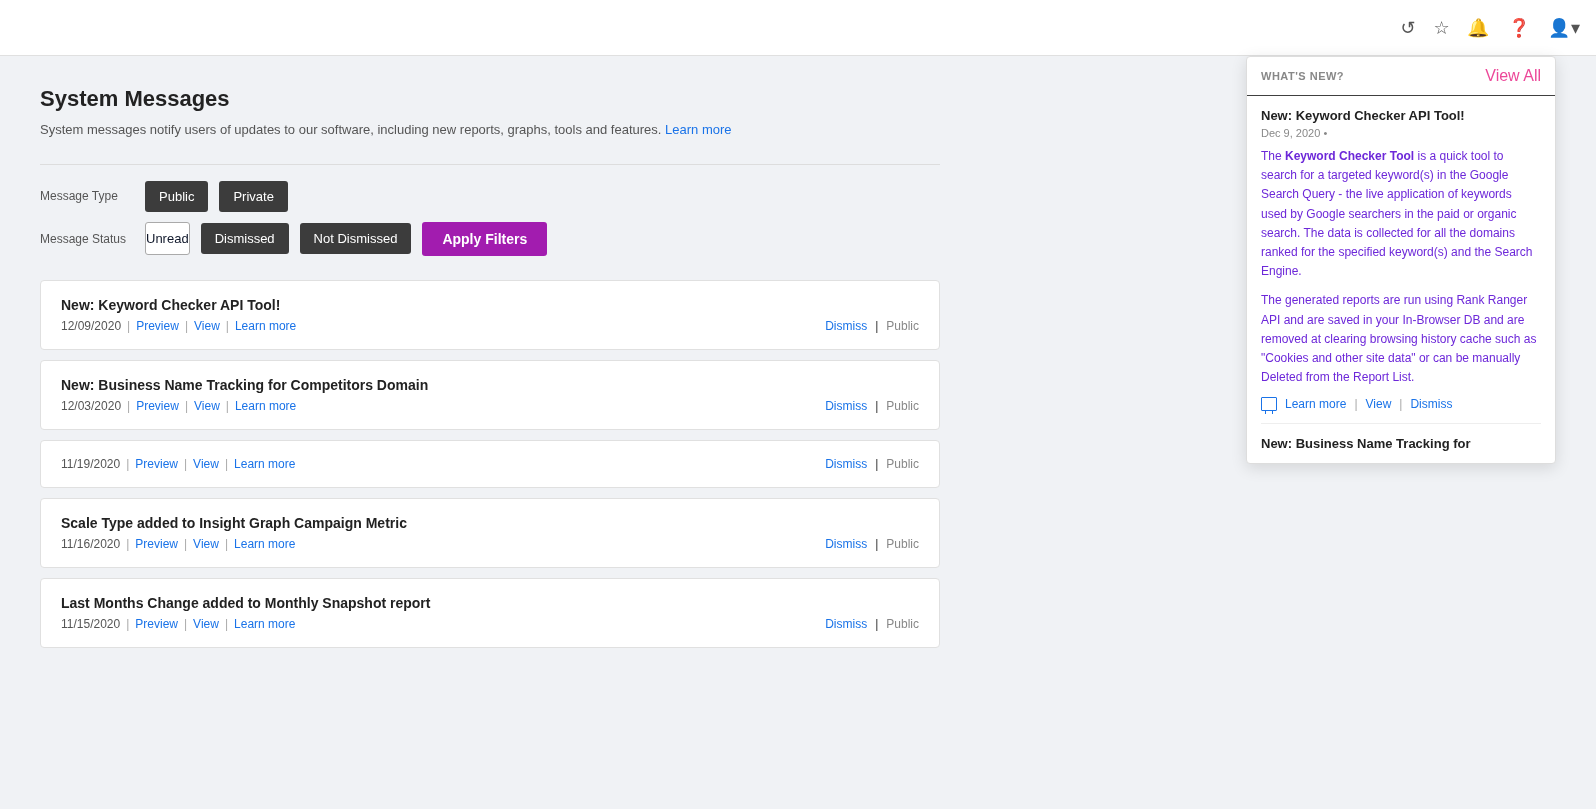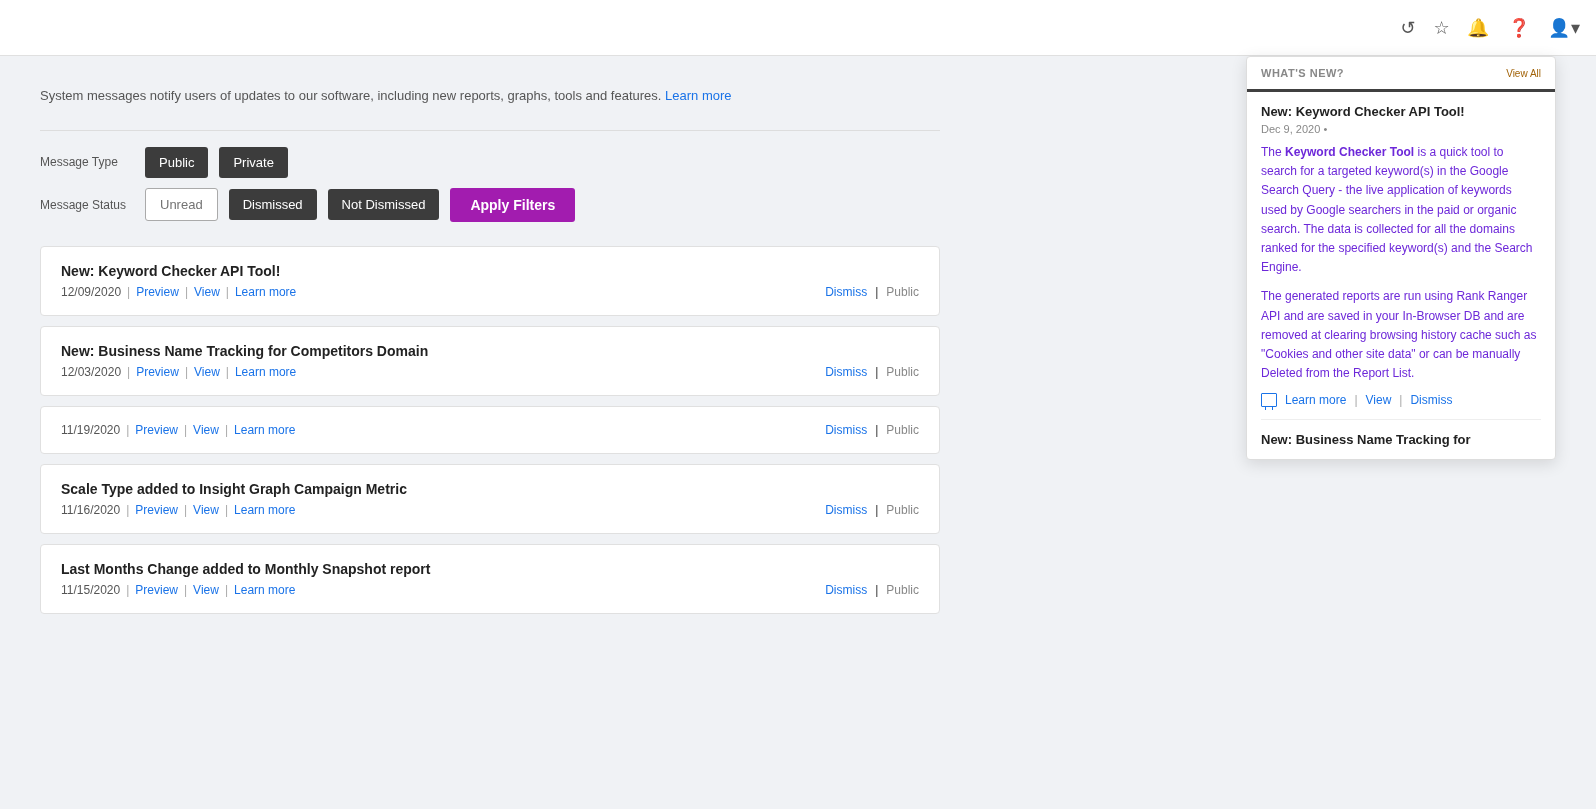--- a/index.html
+++ b/index.html
@@ -93,24 +93,24 @@
       background: #3c3c3c;
       color: #fff;
       border: none;
       border-radius: 3px;
       padding: 8px 14px;
       cursor: pointer;
       font-size: 13px;
     }
     .btn-outline {
       background: #fff;
-      color: #737373;
+      color: #0f172a;
       border: 1px solid #aaa;
       border-radius: 3px;
-      padding: 8px 14px;
+      padding: 8px 0;
       cursor: pointer;
       font-size: 13px;
     }
     .btn-primary {
       background: #a21caf;
       color: #fff;
       border: none;
       border-radius: 3px;
       padding: 9px 20px;
       cursor: pointer;
@@ -185,32 +185,32 @@
       max-height: 440px;
       overflow: hidden;
       display: flex;
       flex-direction: column;
     }
     .whats-new-header {
       display: flex;
       align-items: center;
       justify-content: space-between;
       padding: 10px 14px;
-      border-bottom: 3px solid #404040;
+      border-bottom: 1px solid #404040;
     }
     .whats-new-title {
       font-size: 11px;
       font-weight: bold;
       color: #888;
       letter-spacing: 0.5px;
       text-transform: uppercase;
     }
     .view-all-link {
-      font-size: 10px;
-      color: #a16207;
+      font-size: 16px;
+      color: #ec4899;
       text-decoration: none;
       cursor: pointer;
     }
     .whats-new-body {
       overflow-y: auto;
       flex: 1;
       padding: 12px 14px;
     }
     .whats-new-item-title {
       font-size: 13px;
@@ -282,20 +282,21 @@
     <span class="topbar-icon">❓</span>
     <span class="topbar-icon">👤▾</span>
   </div>
 </div>
 
 <div class="main-container">
 
   <div class="content">
 
     <div class="page-header">
+      <h1 class="page-title">System Messages</h1>
       <p class="page-subtitle">
         <span>System messages notify users of updates to our software, including new reports, graphs, tools and features.</span>
         <a href="#">Learn more</a>
       </p>
     </div>
 
     <hr class="divider">
 
     <div class="filter-section">
       <div class="filter-group">

